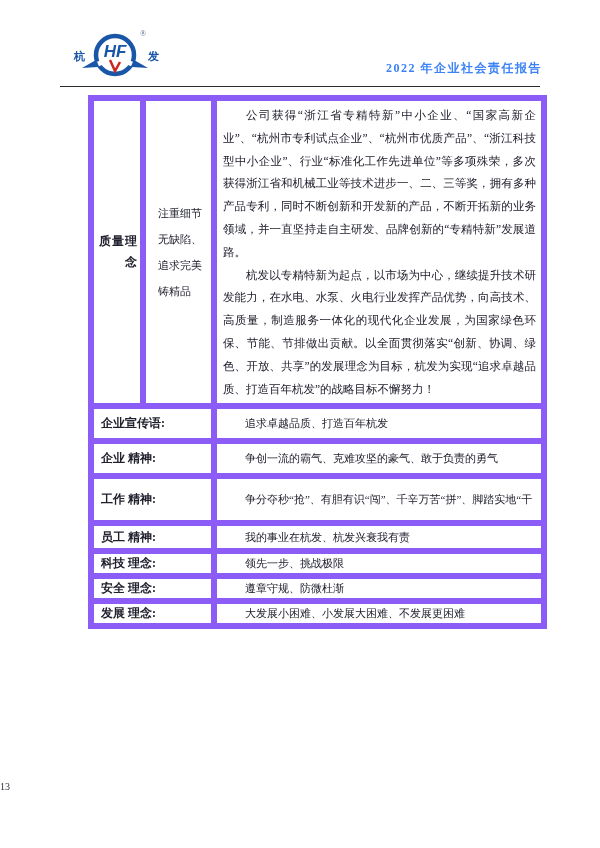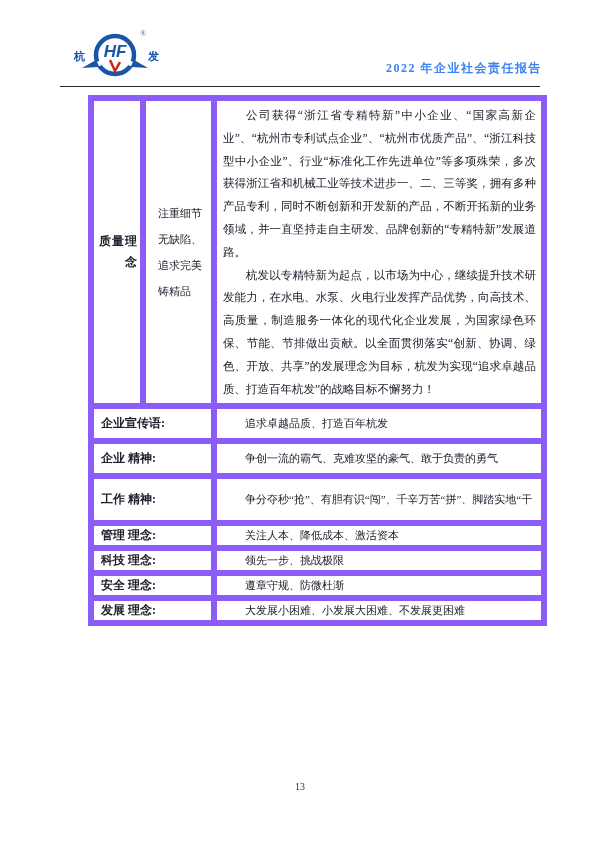--- a/index.html
+++ b/index.html
@@ -41,21 +41,21 @@
 
   td.row-label {
     font-weight:bold; font-size:12px; padding:0 0 0 7px; white-space:nowrap;
   }
   td.row-value {
     font-size:11px; line-height:17px; padding:1px 4px 1px 6px; text-indent:2em;
   }
 
   
   .page-number {
-    position:absolute; left:0; right:0; top:781px; text-align:center;
+    position:absolute; left:0; right:0; top:781px; 
     font-size:10px; color:#2e2e3c;
   }
 </style>
 </head>
 <body>
 
 <div class="page">
 
   <svg class="logo" viewBox="0 0 110 62">
 
@@ -101,23 +101,23 @@
         <td class="row-value">追求卓越品质、打造百年杭发</td>
       </tr>
       <tr style="height:35px">
         <td colspan="2" class="row-label">企业 精神:</td>
         <td class="row-value">争创一流的霸气、克难攻坚的豪气、敢于负责的勇气</td>
       </tr>
       <tr style="height:47px">
         <td colspan="2" class="row-label">工作 精神:</td>
         <td class="row-value">争分夺秒“抢”、有胆有识“闯”、千辛万苦“拼”、脚踏实地“干</td>
       </tr>
-      <tr style="height:24px">
-        <td colspan="2" class="row-label">管理 理念:</td>
-        <td class="row-value">关注人本、降低成本、激活资本</td>
+      <tr style="height:28px">
+        <td colspan="2" class="row-label">员工 精神:</td>
+        <td class="row-value">我的事业在杭发、杭发兴衰我有责</td>
       </tr>
       <tr style="height:24px">
         <td colspan="2" class="row-label">科技 理念:</td>
         <td class="row-value">领先一步、挑战极限</td>
       </tr>
       <tr style="height:24px">
         <td colspan="2" class="row-label">安全 理念:</td>
         <td class="row-value">遵章守规、防微杜渐</td>
       </tr>
       <tr style="height:24px">

